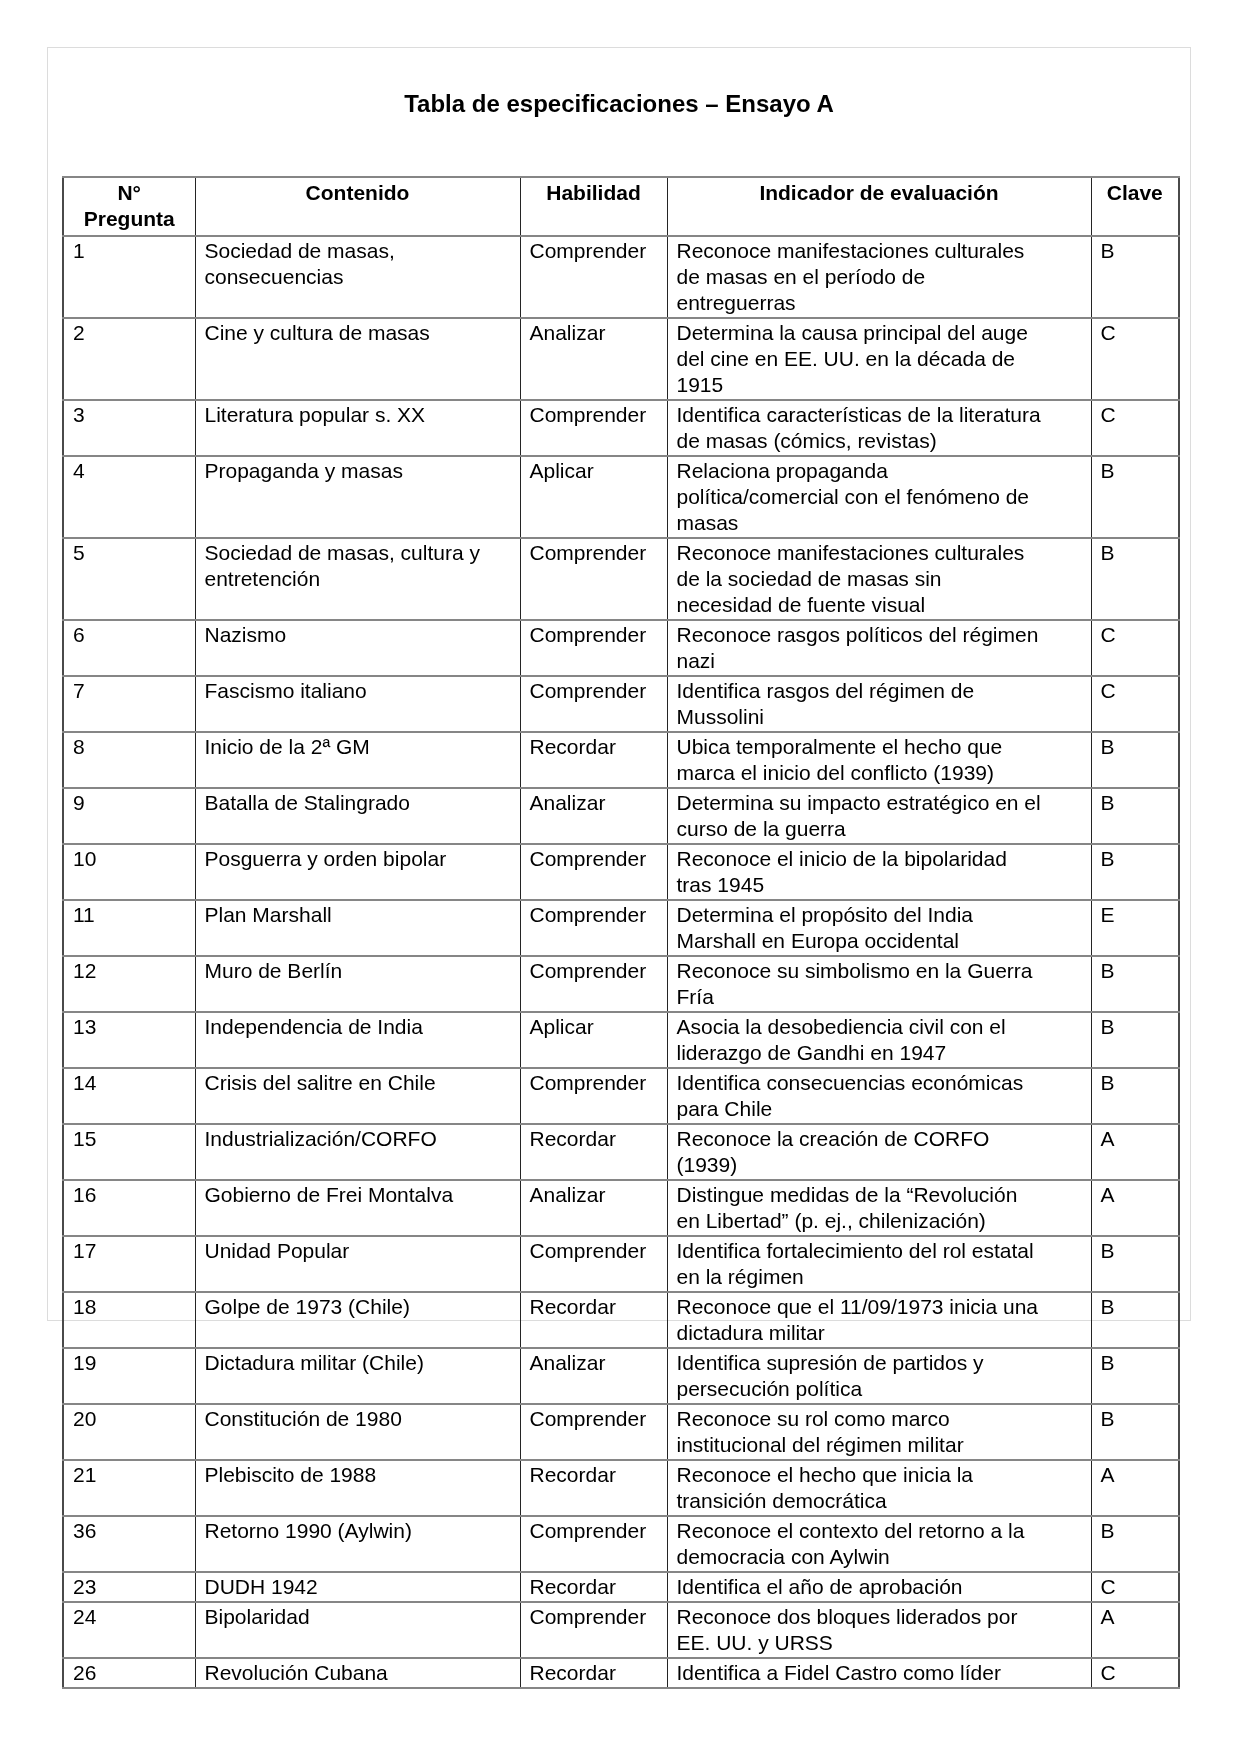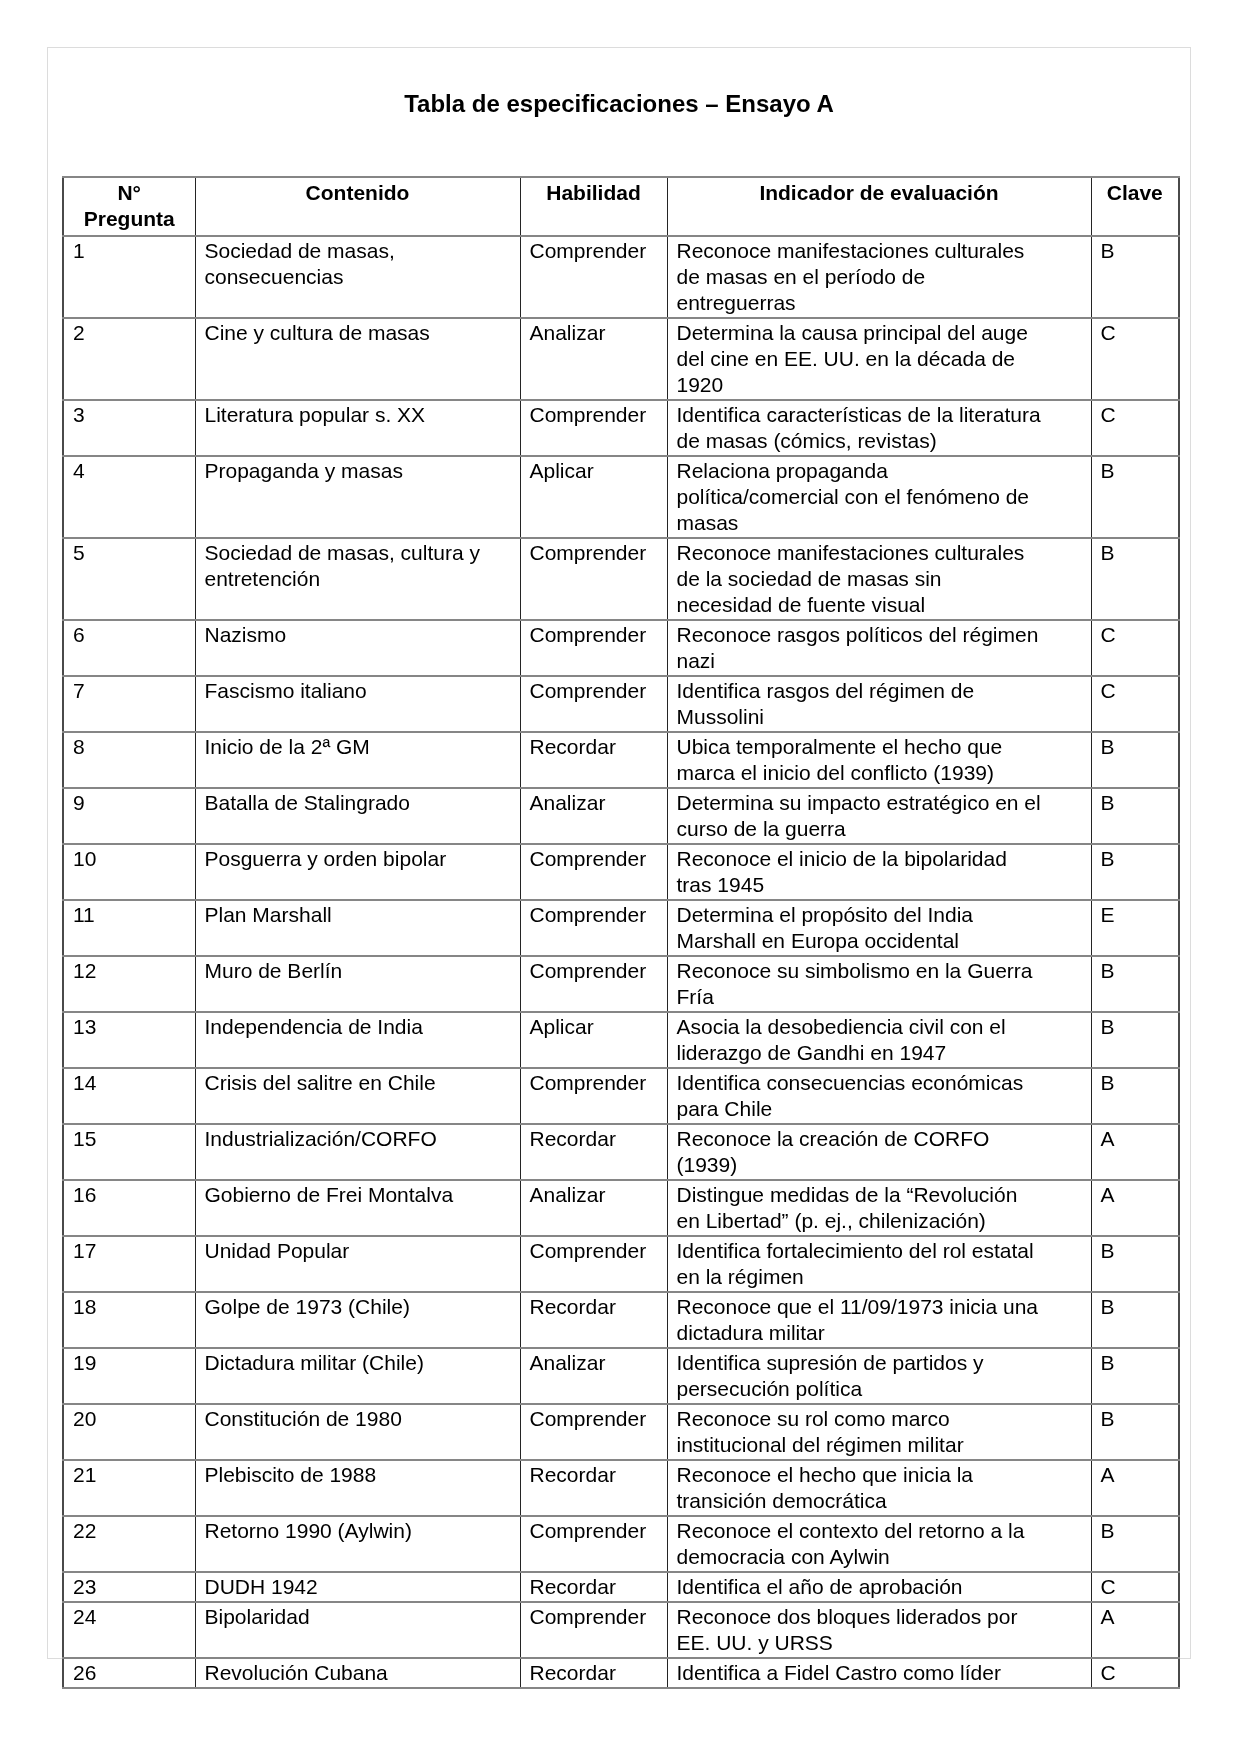--- a/index.html
+++ b/index.html
@@ -14,21 +14,21 @@
     width: 1241px;
     height: 1754px;
     background: #ffffff;
     overflow: hidden;
   }
   .page {
     position: absolute;
     left: 47px;
     top: 47px;
     width: 1144px;
-    height: 1612px;
+    height: 1274px;
     background: #ffffff;
     border: 1px solid #dcdcdc;
     box-sizing: border-box;
   }
   .doc-title {
     margin: 0;
     padding-top: 42px;
     text-align: center;
     font-size: 24px;
     font-weight: bold;
@@ -107,21 +107,21 @@
 de masas en el período de
 entreguerras</td>
             <td>B</td>
           </tr>
           <tr>
             <td>2</td>
             <td>Cine y cultura de masas</td>
             <td>Analizar</td>
             <td>Determina la causa principal del auge
 del cine en EE. UU. en la década de
-1920</td>
+1915</td>
             <td>C</td>
           </tr>
           <tr>
             <td>3</td>
             <td>Literatura popular s. XX</td>
             <td>Comprender</td>
             <td>Identifica características de la literatura
 de masas (cómics, revistas)</td>
             <td>C</td>
           </tr>
@@ -266,21 +266,21 @@
           </tr>
           <tr>
             <td>21</td>
             <td>Plebiscito de 1988</td>
             <td>Recordar</td>
             <td>Reconoce el hecho que inicia la
 transición democrática</td>
             <td>A</td>
           </tr>
           <tr>
-            <td>22</td>
+            <td>36</td>
             <td>Retorno 1990 (Aylwin)</td>
             <td>Comprender</td>
             <td>Reconoce el contexto del retorno a la
 democracia con Aylwin</td>
             <td>B</td>
           </tr>
           <tr>
             <td>23</td>
             <td>DUDH 1942</td>
             <td>Recordar</td>

